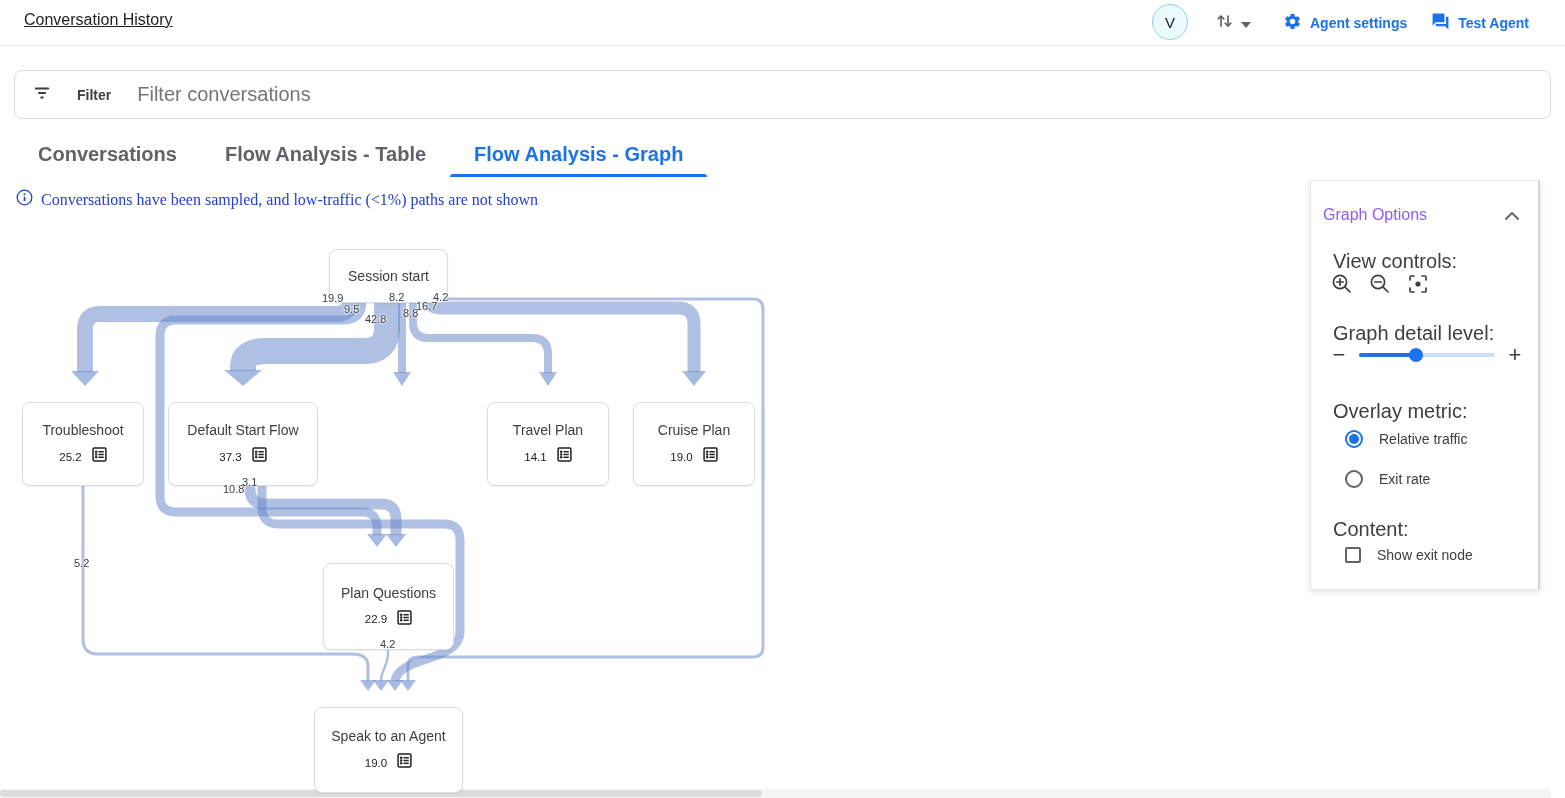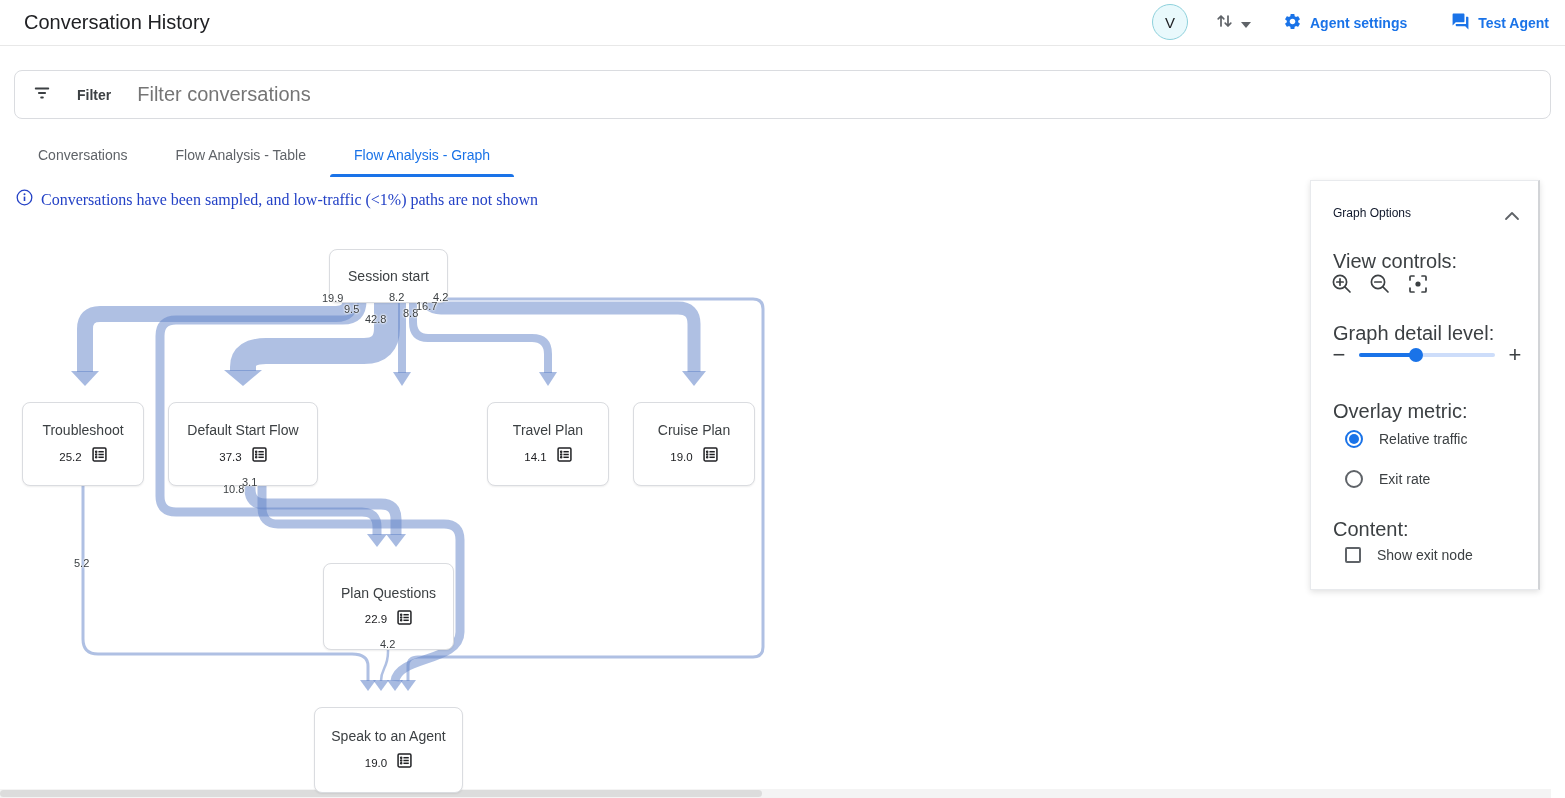--- a/index.html
+++ b/index.html
@@ -1,52 +1,52 @@
 <!DOCTYPE html>
 <html><head>
 <meta charset="utf-8">
 <style>
   * { margin:0; padding:0; box-sizing:border-box; }
   html,body { width:1565px; height:798px; background:#fff; font-family:"Liberation Sans", sans-serif; overflow:hidden; }
   #app { position:relative; width:1565px; height:798px; background:#fff; }
 
   
   #header { position:absolute; left:0; top:0; width:1565px; height:46px; border-bottom:1px solid #e8e8e8; background:#fff; }
-  #page-title { position:absolute; left:24px; top:11px; font-size:20px; color:#202124; }
+  #page-title { position:absolute; left:24px; top:11px; font-size:16px; color:#202124;text-decoration:underline; }
   #avatar { position:absolute; left:1152px; top:4px; width:36px; height:36px; border-radius:50%; background:#e9f9fc; border:1.5px solid #8ed1dc; color:#202124; font-size:15px; display:flex; align-items:center; justify-content:center; }
   #sort-group { position:absolute; left:1215px; top:11px; display:flex; align-items:center; gap:6px; cursor:pointer; }
-  #header-actions { position:absolute; left:1283px; top:0; height:46px; display:flex; gap:44px; }
+  #header-actions { position:absolute; left:1283px; top:0; height:46px; display:flex; gap:24px; }
   .hdr-btn { display:flex; align-items:center; gap:8px; color:#1a73e8; font-size:14px; font-weight:700; cursor:pointer; }
 
   
   #filter-bar { position:absolute; left:14px; top:70px; width:1537px; height:49px; border:1px solid #dadce0; border-radius:8px; display:flex; align-items:center; padding:0 18px; gap:26px; background:#fff; }
   #filter-label { font-size:14px; font-weight:700; color:#3c4043; }
   #filter-input { border:none; outline:none; font-size:20px; color:#80868b; width:600px; font-family:"Liberation Sans",sans-serif; background:transparent; }
 
   
   #tabs { position:absolute; left:14px; top:132px; height:45px; display:flex; }
-  .tab { height:45px; padding:0 24px; display:flex; align-items:center; font-size:14px; font-weight:400; color:#5f6368; cursor:pointer; position:relative; }
+  .tab { height:45px; padding:0 24px; display:flex; align-items:center; font-size:20px; font-weight:700; color:#5f6368; cursor:pointer; position:relative; }
   .tab.active { color:#1a73e8; }
   .tab.active::after { content:""; position:absolute; left:0; right:0; bottom:0; height:3px; background:#1a73e8; border-radius:3px 3px 0 0; }
 
   
   #notice { position:absolute; left:16px; top:189px; display:flex; align-items:center; gap:8px; }
   #notice-text { font-family:"Liberation Serif", serif; font-size:16px; color:#2442c6; }
 
   
   .node { position:absolute; background:#fff; border:1px solid #dadce0; border-radius:8px; box-shadow:0 1px 2px rgba(0,0,0,0.07); display:flex; flex-direction:column; align-items:center; justify-content:center; gap:9px; z-index:3;margin-top:16px; }
   .node-label { font-size:14px; color:#3c4043; white-space:nowrap; }
   .node-meta { display:flex; align-items:center; gap:10px; }
   .node-value { font-size:11.5px; color:#202124; }
   .edge-label { position:absolute; font-size:11px; color:#3c4043; z-index:4; text-shadow:0 0 2px #fff,0 0 2px #fff,0 0 3px #fff; }
   #edges-svg { position:absolute; left:0; top:0; z-index:2; pointer-events:none; }
 
   
   #options-panel { position:absolute; left:1310px; top:180px; width:230px; height:410px; background:#fff; border:1px solid #e8eaed; border-right:2px solid #d2d4d7; box-shadow:0 2px 6px rgba(0,0,0,0.12); z-index:5; }
-  .panel-title { position:absolute; left:22px; top:25px; font-size:12px; color:#0f172a; }
+  .panel-title { position:absolute; left:12px; top:25px; font-size:16px; color:#8b5cf6; }
   .panel-sec { position:absolute; left:22px; font-size:20px; color:#3c4043; }
   .ctl-row { position:absolute; left:20px; display:flex; align-items:center; gap:16px; }
   .radio-row { position:absolute; left:34px; display:flex; align-items:center; gap:16px; cursor:pointer; }
   .radio-outer { width:18px; height:18px; border-radius:50%; border:2px solid #5f6368; display:flex; align-items:center; justify-content:center; }
   .radio-outer.sel { border-color:#1a73e8; }
   .radio-dot { width:10px; height:10px; border-radius:50%; background:#1a73e8; }
   .radio-label { font-size:14px; color:#3c4043; }
   .checkbox { width:16px; height:16px; border:2px solid #5f6368; border-radius:2px; background:#fff; }
   #slider-row { position:absolute; left:20px; top:163px; width:192px; display:flex; align-items:center; gap:12px; }
   .stepper { font-size:22px; color:#3c4043; cursor:pointer; line-height:1; width:16px; text-align:center; }

